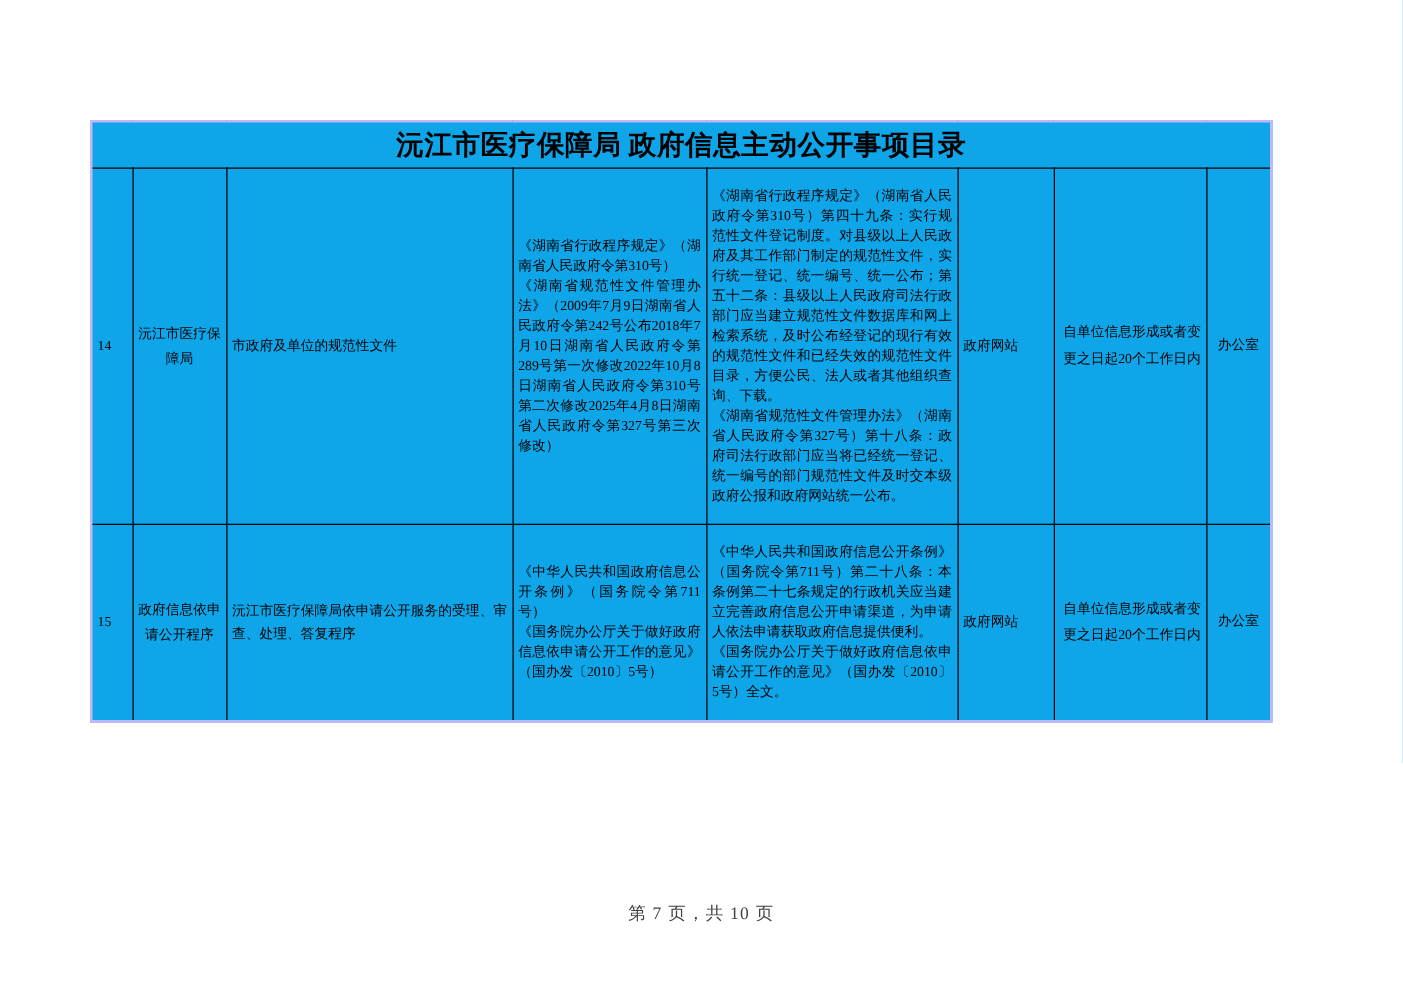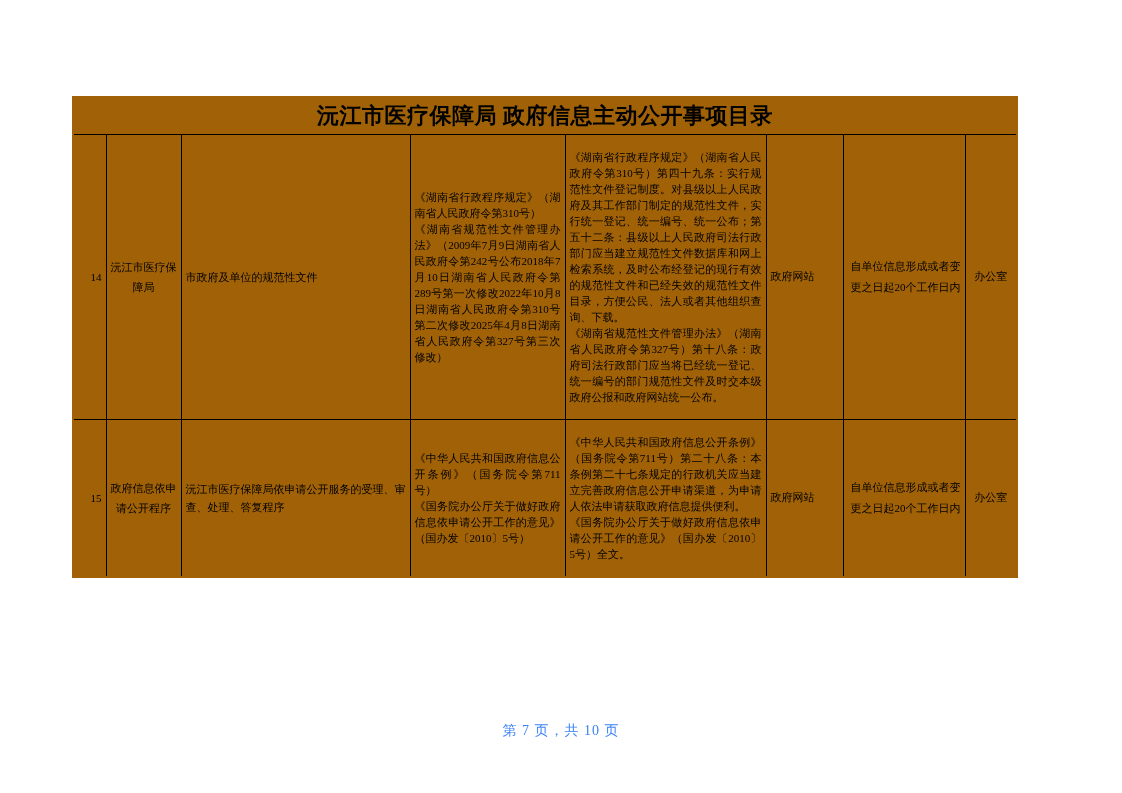--- a/index.html
+++ b/index.html
@@ -14,22 +14,22 @@
     position: relative;
     width: 1122px; height: 793px;
     background: #ffffff;
   }
   table.doc-table {
     position: absolute;
     left: 72px; top: 96px;
     width: 944px;
     border-collapse: collapse;
     table-layout: fixed;
-    background: #a16207;
-    border: 2px solid #a16207;
+    background: #0ea5e9;
+    border: 2px solid #c4b5fd;
   }
   table.doc-table td, table.doc-table th {
     border: 1px solid #000000;
     color: #000000;
     vertical-align: middle;
     overflow: hidden;
   }
   td.title-cell {
     height: 37px;
     text-align: center;
@@ -50,21 +50,21 @@
     font-size: 13px;
     font-weight: bold;
     text-align: center;
     line-height: 16px;
     padding: 2px 3px;
     border-bottom: 2px solid #000;
   }
   tr.body-row td { padding: 14px 4px; font-size: 11px; }
   tr.body-row.row-14 td { height: 285px; }
   tr.body-row.row-15 td { height: 124px; }
-  td.c-seq   { text-align: right; font-size: 13px; margin-left: 36px; }
+  td.c-seq   { text-align: left; font-size: 13px; margin-left: 36px; }
   td.c-name  { text-align: center; font-size: 13px; line-height: 20px; padding: 2px 5px; }
   td.c-content {
     text-align: justify; text-justify: inter-character;
     font-size: 12.5px; line-height: 18px; padding: 2px 5px;
   }
   td.c-basis, td.c-clause {
     text-align: justify; text-justify: inter-character;
     font-size: 12.5px; line-height: 16px;
     white-space: pre-line;
     padding: 2px 5px;
@@ -72,21 +72,21 @@
   td.c-channel { font-size: 13.5px; }
   td.c-time    { text-align: right; font-size: 13.5px; line-height: 21px; padding: 2px 6px; }
   td.c-resp    { text-align: center; font-size: 13.5px; line-height: 19px; }
   .page-footer {
     position: absolute;
     left: 0; top: 722px;
     width: 1122px;
     text-align: center;
     font-size: 14px;
     letter-spacing: 1px;
-    color: #3b82f6;
+    color: #404040;
   }
 </style>
 </head>
 <body>
 
 <div class="page">
 
   <table class="doc-table">
     <colgroup>
       <col style="width:33px">

